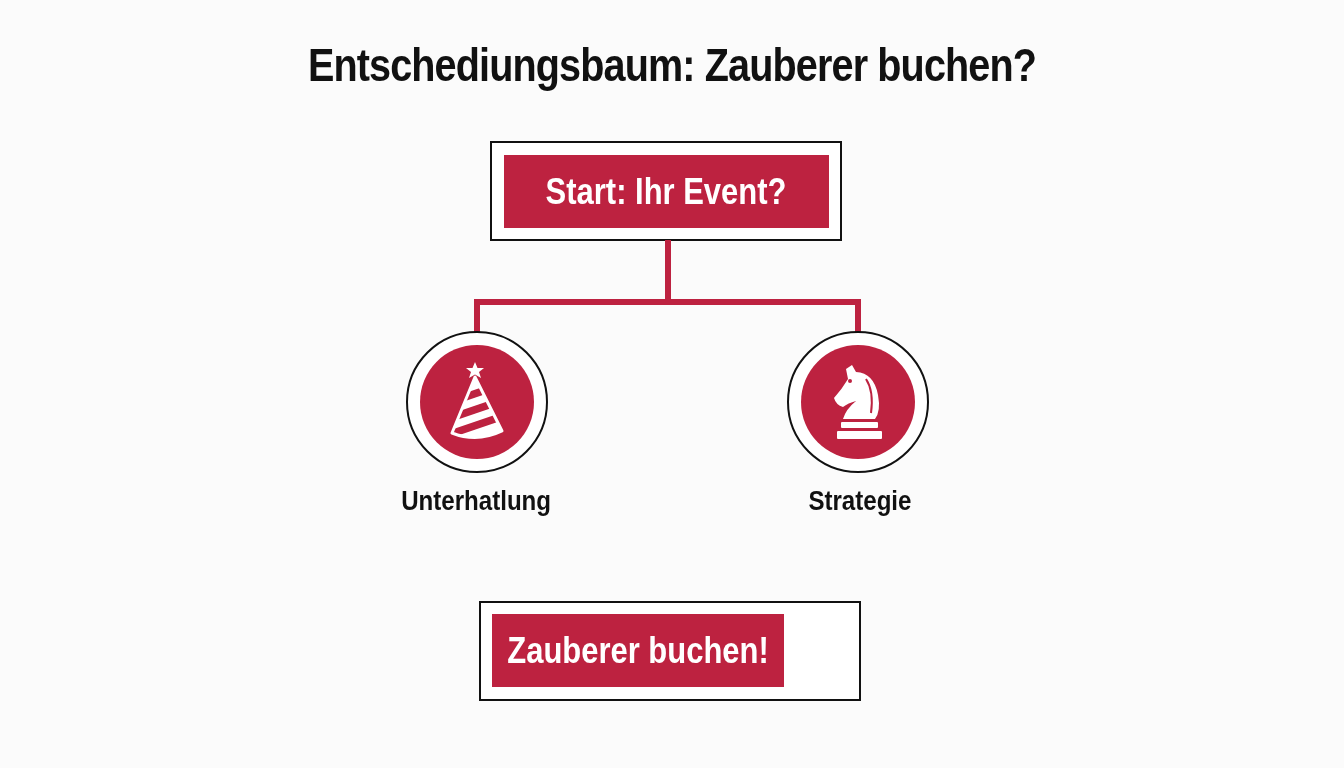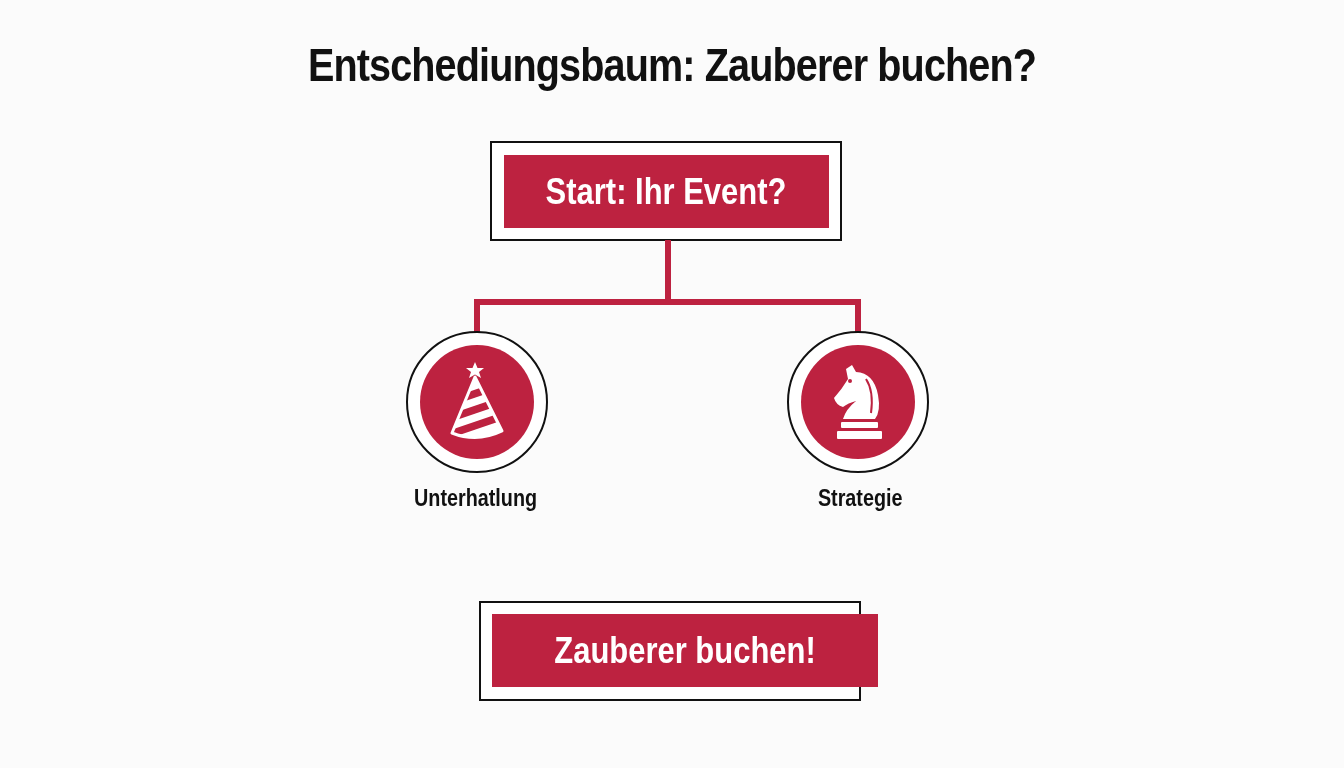--- a/index.html
+++ b/index.html
@@ -10,21 +10,21 @@
            transform:scaleX(0.86); transform-origin:center; }
   .box-outer { position:absolute; border:2px solid #111; background:#fff; box-sizing:border-box; }
   .box-inner { position:absolute; background:#bd2240; color:#fff; display:flex; align-items:center;
                justify-content:center; font-weight:bold; font-size:36px; white-space:nowrap; }
   .box-inner span { display:inline-block; transform:scaleX(0.86); }
   .line { position:absolute; background:#bd2240; }
   .circle-outer { position:absolute; width:142px; height:142px; border-radius:50%;
                   border:2px solid #111; background:#fff; box-sizing:border-box; }
   .circle-inner { position:absolute; left:12px; top:12px; width:114px; height:114px; border-radius:50%;
                   background:#bd2240; display:flex; align-items:center; justify-content:center; }
-  .label { position:absolute; font-size:23px; font-weight:bold; color:#111; text-align:center; width:240px; }
+  .label { position:absolute; font-size:28px; font-weight:bold; color:#111; text-align:center; width:240px; }
   .label span { display:inline-block; transform:scaleX(0.86); }
 </style>
 </head>
 <body>
 
 <div class="title">Entschediungsbaum: Zauberer buchen?</div>
 
 <div class="box-outer" style="left:490px; top:141px; width:352px; height:100px;"></div>
 <div class="box-inner" style="left:504px; top:155px; width:325px; height:73px;justify-content:center;">
   <span>Start: Ihr Event?</span>
@@ -67,15 +67,15 @@
       <rect x="15" y="61" width="37" height="6" rx="1" fill="#fff"></rect>
       <rect x="11" y="70" width="45" height="8" rx="1" fill="#fff"></rect>
     </svg>
   </div>
 </div>
 <div class="label" style="left:740px; top:485px;text-decoration:underline;">
   <span>Strategie</span>
 </div>
 
 <div class="box-outer" style="left:479px; top:601px; width:382px; height:100px;"></div>
-<div class="box-inner" style="left:492px; top:614px; width:386px; height:73px;">
+<div class="box-inner" style="left:492px; top:614px; width:292px; height:73px;">
   <span>Zauberer buchen!</span>
 </div>
 
 </body></html>

